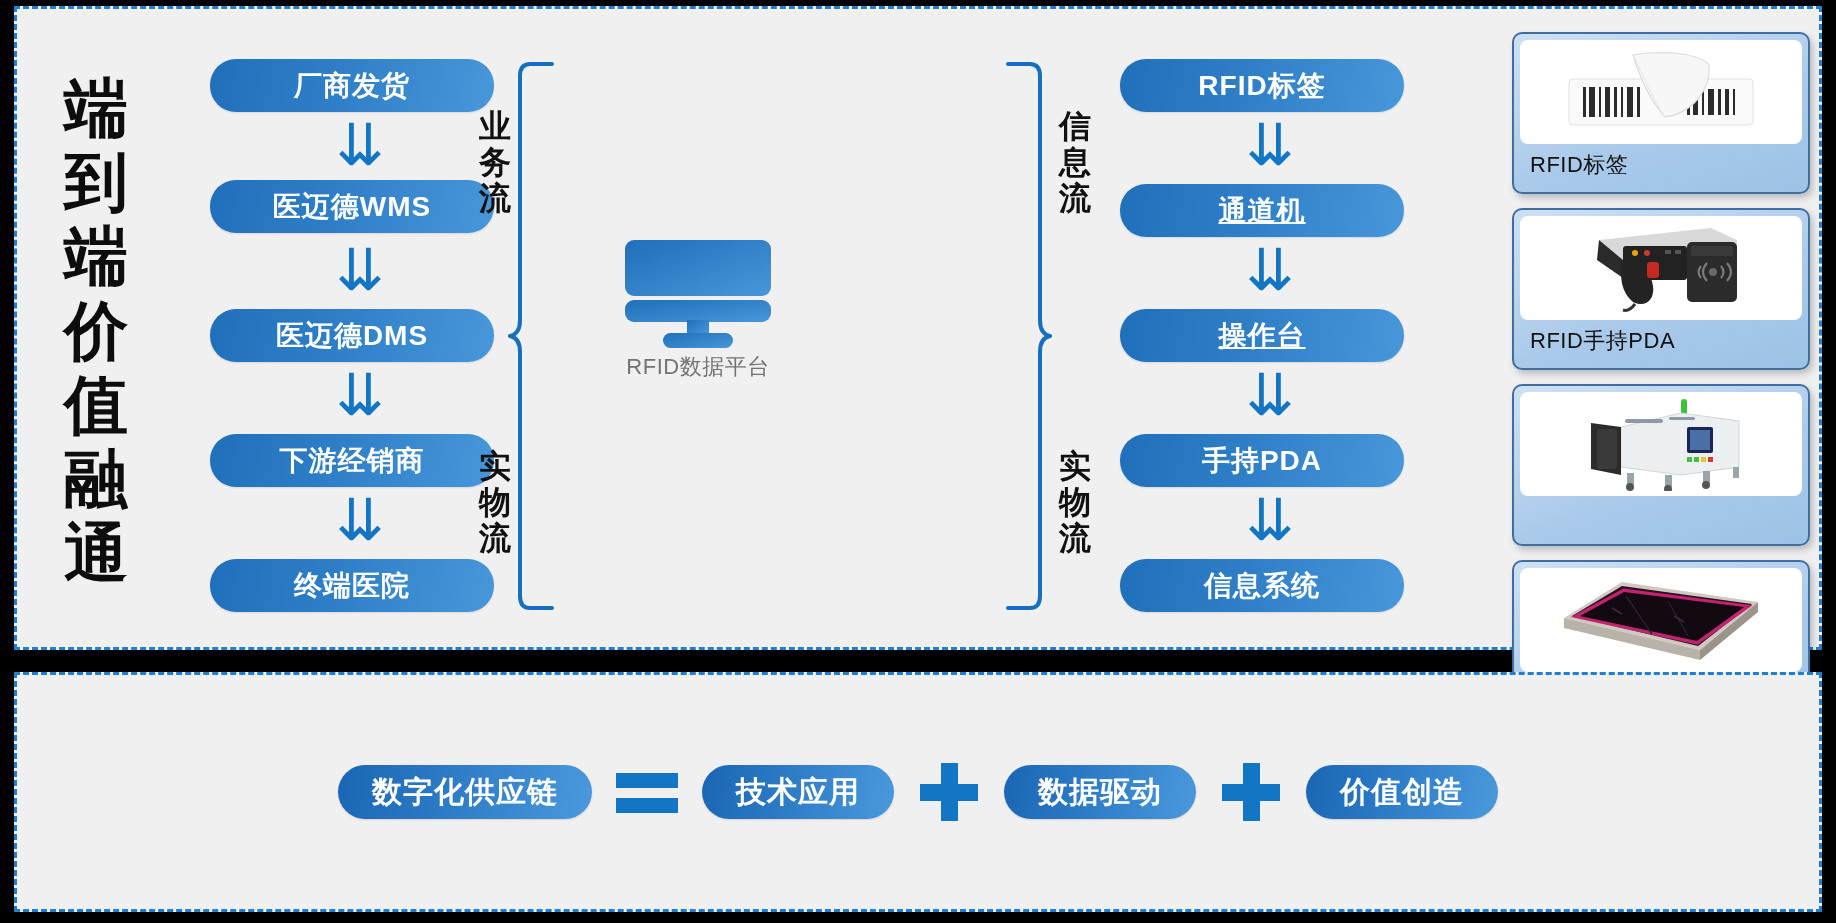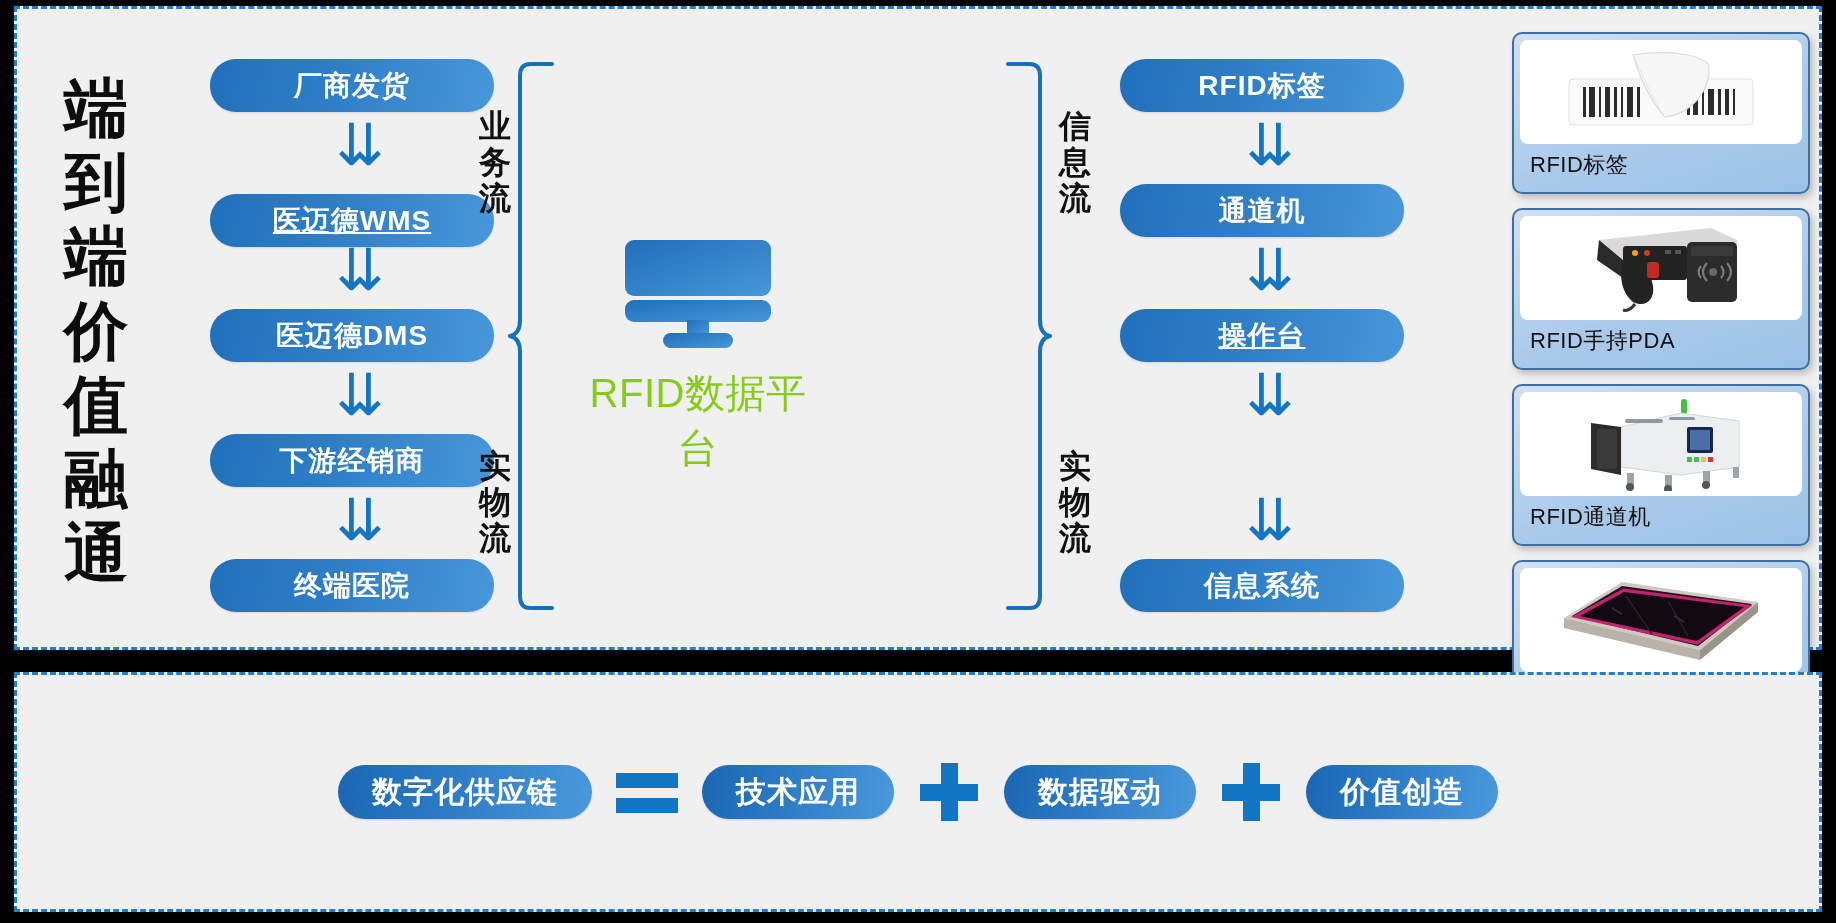--- a/index.html
+++ b/index.html
@@ -65,21 +65,21 @@
     font-size:32px;line-height:1.13;font-weight:700;color:#111;
     text-align:center;
     font-family:"Liberation Serif","DejaVu Serif",serif;
   }
   .vlabel span{display:block;}
 
   
   #platform{position:absolute;left:578px;top:240px;width:240px;height:190px;text-align:center;}
   #platform .mon{margin:0 auto;}
   #platform .cap{
-    margin-top:14px;font-size:40px;font-weight:400;color:#84cc16;
+    font-size:22px;font-weight:400;color:#737373;
     font-family:"Liberation Sans","DejaVu Sans",sans-serif;
     letter-spacing:.5px;
   }
 
   
   .card{
     position:absolute;left:1512px;width:298px;height:162px;
     border-radius:10px;
     background:linear-gradient(160deg,#cfe0f3 0%,#a9c9ea 60%,#9cc2e7 100%);
     border:2px solid #3f6ea3;
@@ -140,21 +140,21 @@
     <span>值</span>
     <span>融</span>
     <span>通</span>
   </div>
 
   <div class="pill flow-pill" style="left:210px;top:59px;">
     <span>厂商发货</span>
   </div>
   <div class="dblarrow" style="left:325px;top:118px;">⇊</div>
 
-  <div class="pill flow-pill" style="left:210px;top:194px;text-decoration:underline;">
+  <div class="pill flow-pill" style="left:210px;top:180px;">
     <span>医迈德WMS</span>
   </div>
   <div class="dblarrow" style="left:325px;top:243px;">⇊</div>
 
   <div class="pill flow-pill" style="left:210px;top:309px;">
     <span>医迈德DMS</span>
   </div>
   <div class="dblarrow" style="left:325px;top:368px;">⇊</div>
 
   <div class="pill flow-pill" style="left:210px;top:434px;justify-content:center;">
@@ -216,30 +216,33 @@
     <span>实</span>
     <span>物</span>
     <span>流</span>
   </div>
 
   <div class="pill flow-pill" style="left:1120px;top:59px;">
     <span>RFID标签</span>
   </div>
   <div class="dblarrow" style="left:1235px;top:118px;">⇊</div>
 
-  <div class="pill flow-pill" style="left:1120px;top:184px;">
+  <div class="pill flow-pill" style="left:1120px;top:184px;text-decoration:underline;">
     <span>通道机</span>
   </div>
   <div class="dblarrow" style="left:1235px;top:243px;">⇊</div>
 
   <div class="pill flow-pill" style="left:1120px;top:309px;text-decoration:underline;">
     <span>操作台</span>
   </div>
   <div class="dblarrow" style="left:1235px;top:368px;">⇊</div>
 
+  <div class="pill flow-pill" style="left:1120px;top:434px;">
+    <span>手持PDA</span>
+  </div>
   <div class="dblarrow" style="left:1235px;top:493px;">⇊</div>
 
   <div class="pill flow-pill" style="left:1120px;top:559px;">
     <span>信息系统</span>
   </div>
 
   <div class="card" style="top:32px;">
     <div class="thumb">
       <svg width="200" height="86" viewBox="0 0 200 86" aria-hidden="true">
         <rect x="8" y="30" width="184" height="46" rx="4" fill="#fafafa" stroke="#e2e2e2"></rect>
@@ -317,21 +320,20 @@
           <rect x="142" y="74" width="7" height="12"></rect>
             <rect x="172" y="70" width="6" height="11"></rect>
         </g>
         <g fill="#555">
           <circle cx="69" cy="90" r="4"></circle>
             <circle cx="107" cy="92" r="4"></circle>
             <circle cx="145" cy="88" r="4"></circle>
         </g>
       </svg>
     </div>
-    <div class="cardlabel">RFID通道机</div>
   </div>
 
   <div class="card" style="top:560px;">
     <div class="thumb">
       <svg width="210" height="92" viewBox="0 0 210 92" aria-hidden="true">
         <path d="M8 44 L66 8 L202 28 L144 76 Z" fill="#cfc9c0"></path>
         <path d="M8 44 L8 54 L144 86 L144 76 Z" fill="#b8b2a8"></path>
         <path d="M144 76 L202 28 L202 38 L144 86 Z" fill="#9a948a"></path>
         <path d="M16 42 L66 12 L196 30 L142 72 Z" fill="#2a1020"></path>
         <path d="M22 42 L68 17 L190 33 L141 68 Z" fill="none" stroke="#c0246e" stroke-width="5"></path>

